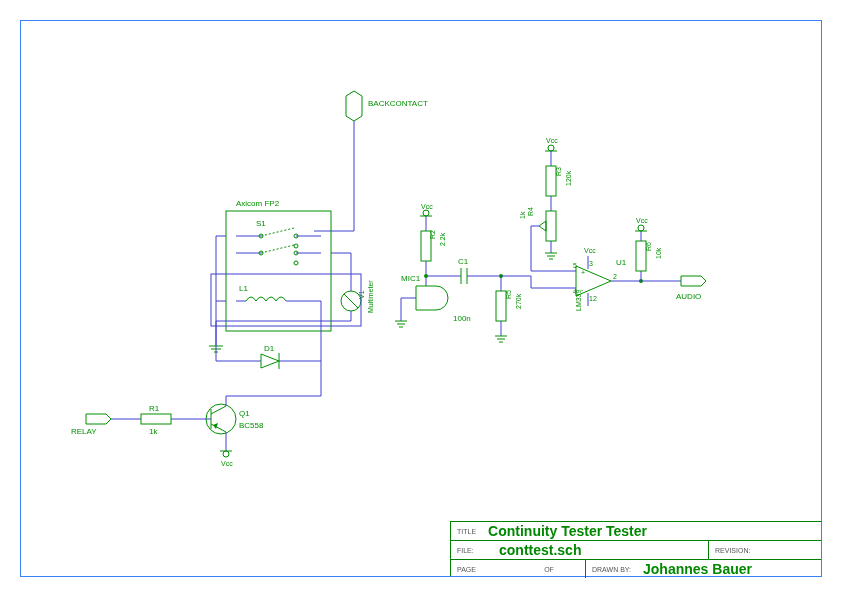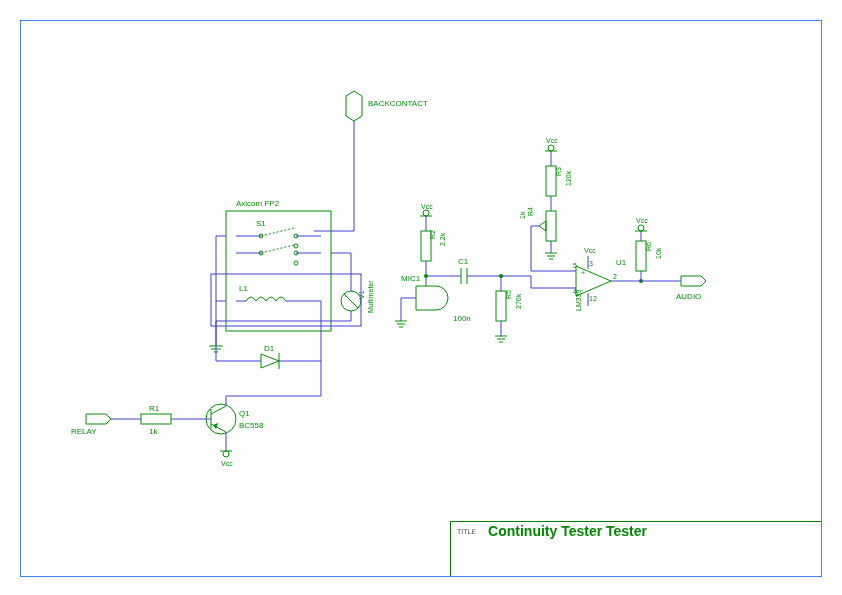--- a/index.html
+++ b/index.html
@@ -250,14 +250,27 @@
       <text class="txt txtm" x="655" y="278">AUDIO</text>
     </g>
 
   </svg>
 
   <div class="titleblock">
     <div class="tb-row">
       <div class="tb-cell tb-dk">TITLE</div>
       <div class="tb-cell tb-bold">Continuity Tester Tester</div>
     </div>
+    <div class="tb-row">
+      <div class="tb-cell tb-dk" style="width:30px">FILE:</div>
+      <div class="tb-cell tb-bold" style="flex:1">conttest.sch</div>
+      <div class="sep"></div>
+      <div class="tb-cell tb-dk" style="width:100px">REVISION:</div>
+    </div>
+    <div class="tb-row">
+      <div class="tb-cell tb-dk" style="width:50px">PAGE</div>
+      <div class="tb-cell tb-dk" style="width:60px;text-align:center">OF</div>
+      <div class="sep"></div>
+      <div class="tb-cell tb-dk">DRAWN BY:</div>
+      <div class="tb-cell tb-bold">Johannes Bauer</div>
+    </div>
   </div>
 </div>
 
 </body></html>

